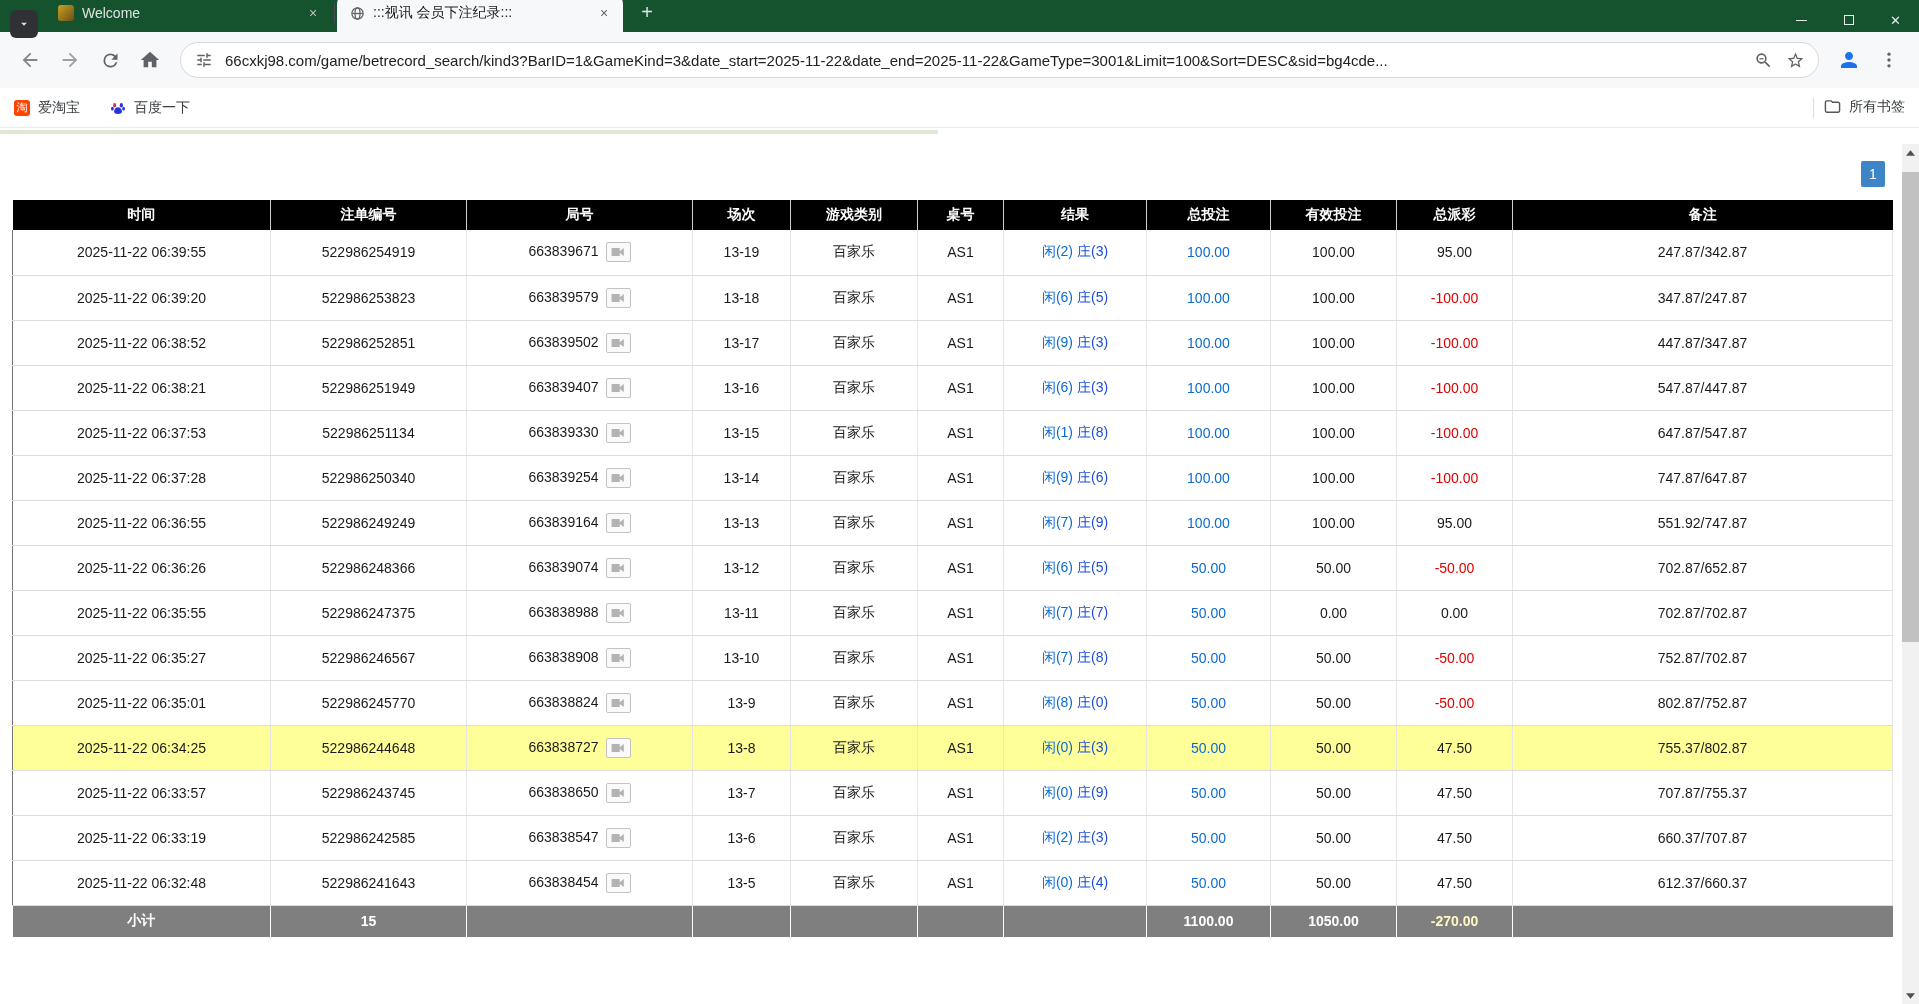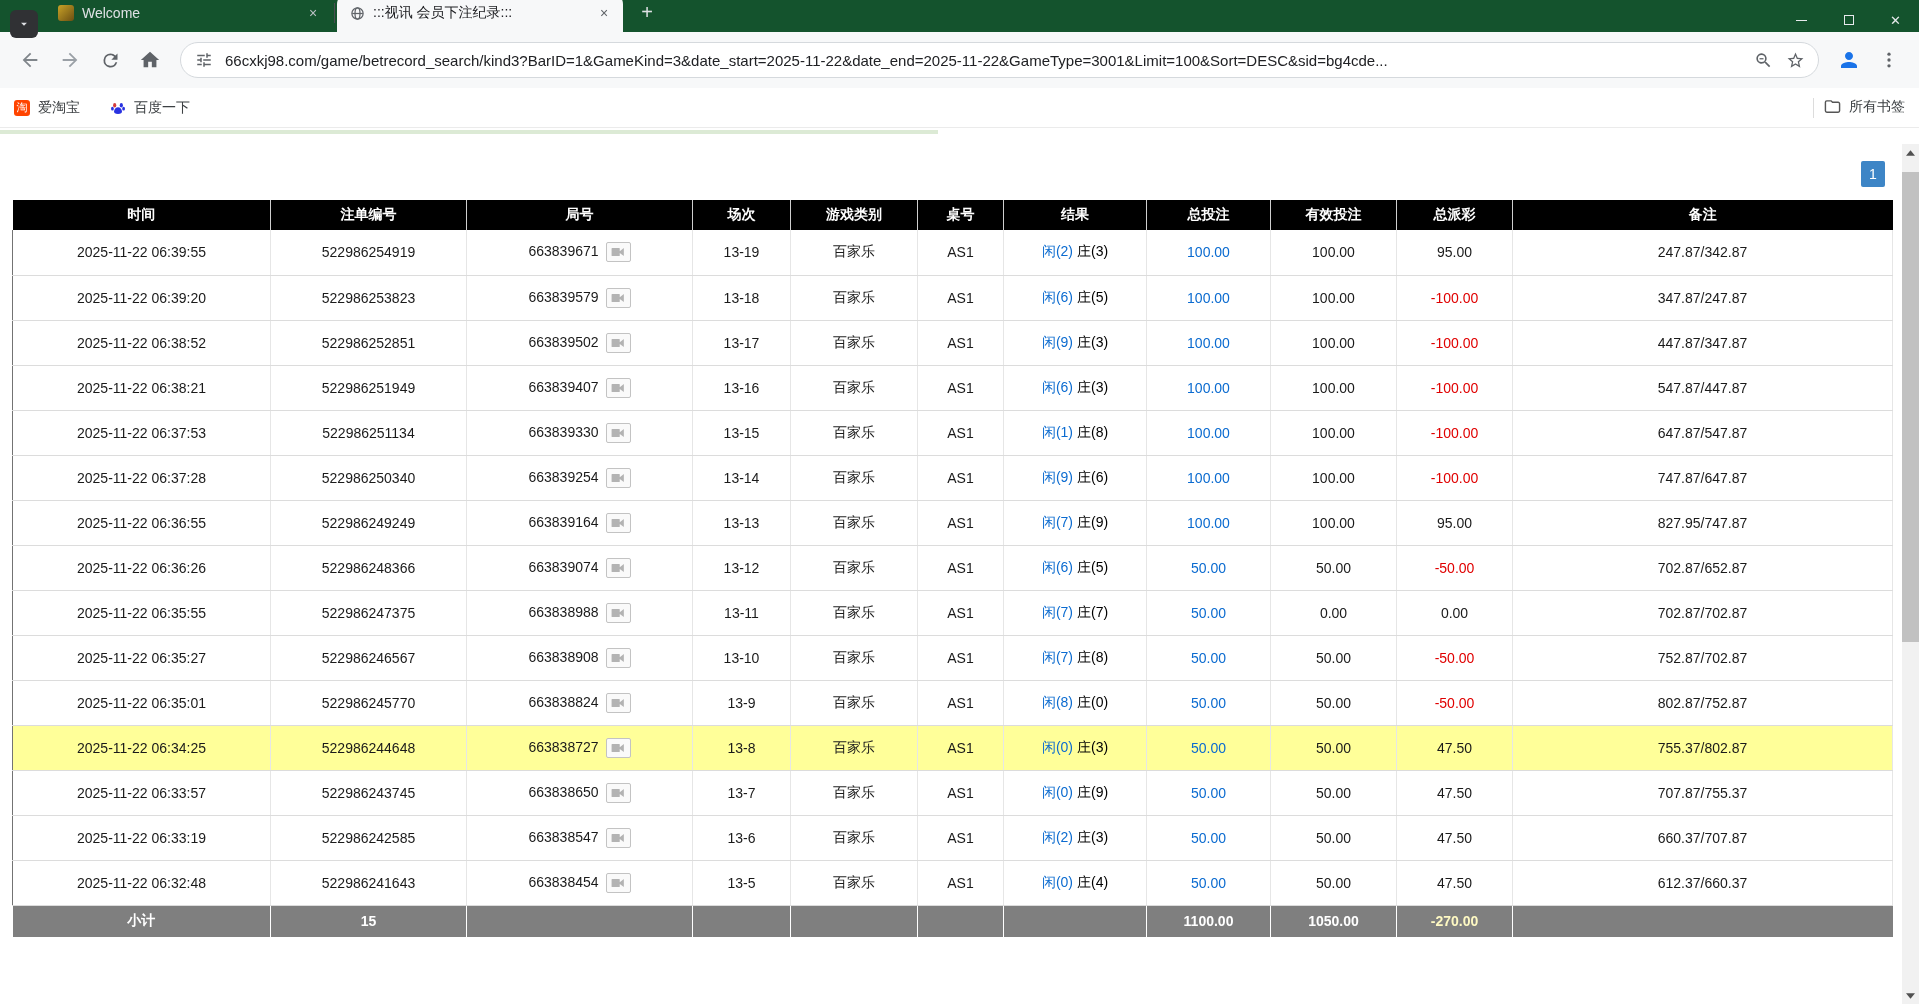--- a/index.html
+++ b/index.html
@@ -49,21 +49,21 @@
   .table-wrap { position:absolute; top:72px; left:12px; right:26px; }
   table { width:100%; border-collapse:collapse; table-layout:fixed; font-size:14px; }
   thead th { background:#000; color:#fff; height:30px; font-weight:bold; font-size:14px; border-right:1px solid #cfcfcf; }
   thead th:last-child { border-right:none; }
   tbody td { height:45px; text-align:center; color:#1a1a1a; border-bottom:1px solid #dcdcdc; border-right:1px solid #e6e6e6; overflow:hidden; }
   tbody td:first-child { border-left:1px solid #737373; }
   tbody td:last-child { border-right:1px solid #e6e6e6; }
   tbody tr.hl td { background:#ffff99; }
   .blue { color:#0b6bd0; }
   .res-p { color:#0b6bd0; }
-  .res-b { color:#000000; margin-left:4px; }
+  .res-b { color:#1d4ed8; margin-left:4px; }
   .neg { color:#e00000; }
   .vid-icon { display:inline-flex; align-items:center; justify-content:center; width:25px; height:20px; border:1px solid #c3c3c3; background:#fafafa; border-radius:2px; vertical-align:middle; margin-left:7px; cursor:pointer; }
   tfoot td { background:#7f7f7f; color:#fff; font-weight:bold; height:33px; text-align:center; border-right:1px solid #fff; border-bottom:2px solid #fff; }
   tfoot td:last-child { border-right:none; }
   tfoot td.neg { color:#fef9c3; }
 
   
   .scrollbar { position:absolute; right:0; top:144px; bottom:0; width:17px; background:#f1f1f1; }
   .sb-btn { position:absolute; left:0; width:17px; height:17px; display:flex; align-items:center; justify-content:center; cursor:pointer; }
   .sb-up { top:0; } .sb-down { bottom:0; }
@@ -365,21 +365,21 @@
                   </svg>
                 </span>
     </td>
     <td>13-13</td>
     <td>百家乐</td>
     <td>AS1</td>
     <td><span class="res-p">闲(7)</span><span class="res-b">庄(9)</span></td>
     <td class="blue">100.00</td>
     <td>100.00</td>
     <td class="num">95.00</td>
-    <td>827.95/747.87</td>
+    <td>551.92/747.87</td>
   </tr>
 
   <tr>
     <td>2025-11-22 06:36:26</td>
     <td>522986248366</td>
     <td>
       <span>663839074</span><span class="vid-icon">
                   <svg width="14" height="12" viewBox="0 0 24 20">
                     <path d="M15 8.5V4a1 1 0 0 0-1-1H2a1 1 0 0 0-1 1v12a1 1 0 0 0 1 1h12a1 1 0 0 0 1-1v-4.5l7 5.5V3l-7 5.5z" fill="#b3b3b3"></path>
                   </svg>

